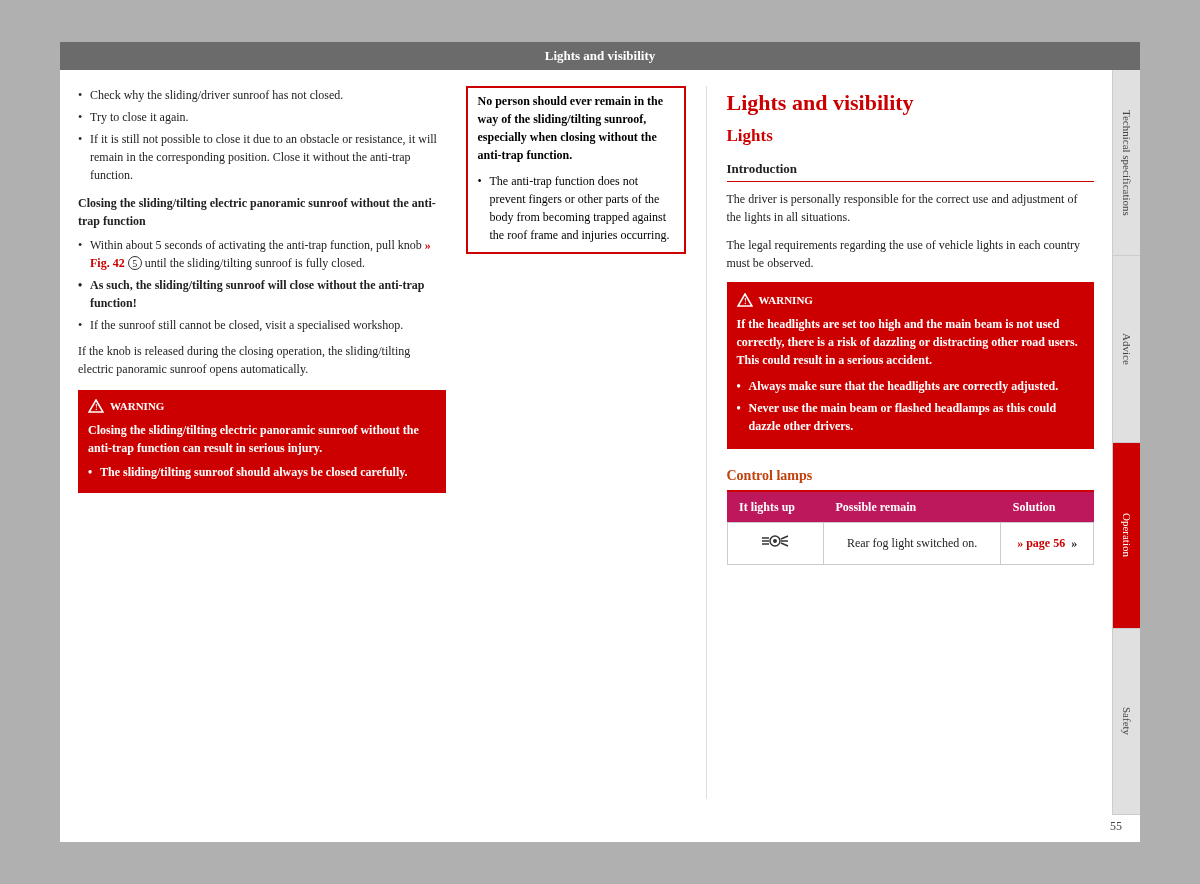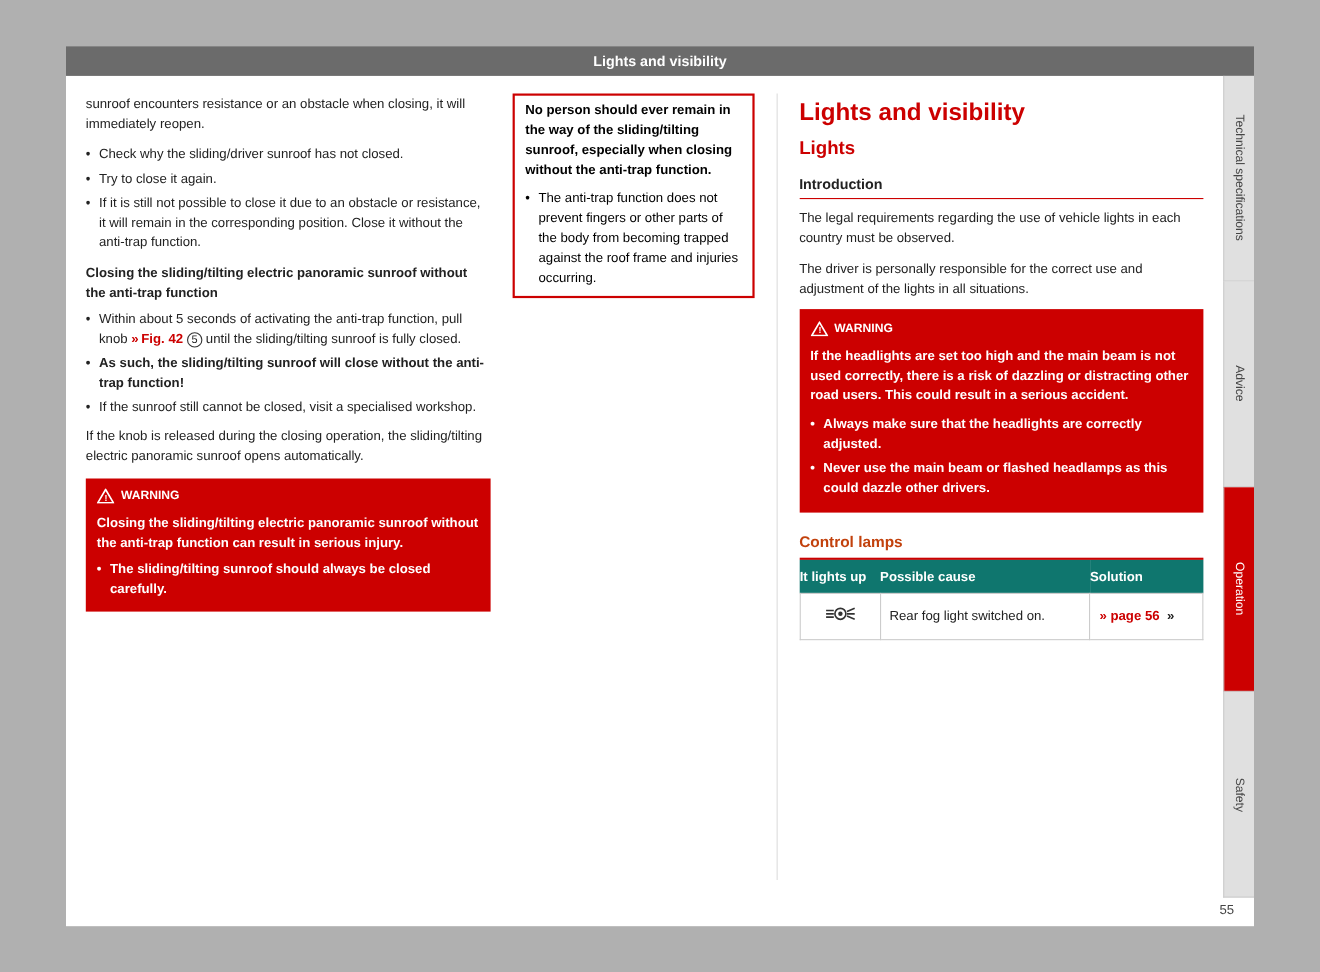--- a/index.html
+++ b/index.html
@@ -13,20 +13,21 @@
       min-height: 884px;
       width: 1200px;
     }
     .page-container {
       background: white;
       width: 1080px;
       min-height: 800px;
       position: relative;
       display: flex;
       flex-direction: column;
+      font-family: Liberation Serif, serif;
     }
     .page-header {
       background: #6b6b6b;
       color: white;
       text-align: center;
       padding: 6px 0;
       font-size: 13px;
       font-weight: bold;
     }
     .page-body {
@@ -142,30 +143,31 @@
       border-bottom: 2px solid #cc0000;
       padding-bottom: 4px;
       margin-bottom: 0;
     }
     .lamps-table {
       width: 100%;
       border-collapse: collapse;
       font-size: 12px;
     }
     .lamps-table th {
-      background: #0f766e;
-      color: white;
-      padding: 6px 0;
+      background: #be185d;
+      color: white;
+      padding: 6px 12px;
       text-align: left;
       font-weight: bold;
     }
     .lamps-table td {
       padding: 6px 8px;
       border: 1px solid #ccc;
       vertical-align: middle;
+      text-align: center;
     }
     .lamps-table tr:nth-child(even) td { background: #f5f5f5; }
 
     
     .info-box-red-border {
       border: 2px solid #cc0000;
       padding: 4px 10px;
       margin-bottom: 10px;
       font-size: 12px;
       line-height: 1.5;
@@ -187,23 +189,20 @@
 
   <div class="page-header">
     <span>Lights and visibility</span>
   </div>
 
   <div class="page-body">
 
     <div class="main-content">
 
       <div class="left-column">
-        <div class="text-block">
-          <span>sunroof encounters resistance or an obstacle when closing, it will immediately reopen.</span>
-        </div>
 
         <div class="bullet-item">
           <span>Check why the sliding/driver sunroof has not closed.</span>
         </div>
         <div class="bullet-item">
           <span>Try to close it again.</span>
         </div>
         <div class="bullet-item">
           <span>If it is still not possible to close it due to an obstacle or resistance, it will remain in the corresponding position. Close it without the anti-trap function.</span>
         </div>
@@ -260,24 +259,24 @@
         </div>
         <div class="section-subtitle">
           <span>Lights</span>
         </div>
 
         <div class="section-heading">
           <span>Introduction</span>
         </div>
 
         <div class="text-block">
+          <span>The driver is personally responsible for the correct use and adjustment of the lights in all situations.</span>
+        </div>
+        <div class="text-block">
           <span>The legal requirements regarding the use of vehicle lights in each country must be observed.</span>
-        </div>
-        <div class="text-block">
-          <span>The driver is personally responsible for the correct use and adjustment of the lights in all situations.</span>
         </div>
 
         <div class="warning-box-right" style="background:#cc0000; color:white; border:none; padding:10px;">
           <div class="warning-dark-header">
             <svg class="warning-icon" viewBox="0 0 16 14" fill="none" xmlns="http://www.w3.org/2000/svg">
               <path d="M8 1L15 13H1L8 1Z" stroke="white" stroke-width="1.5" fill="none"></path>
               <text x="7" y="11" font-size="8" fill="white" font-weight="bold">!</text>
             </svg>
             <span style="color:white;font-weight:bold;">WARNING</span>
           </div>
@@ -296,21 +295,21 @@
           <div class="control-lamps-title">
             <span>Control lamps</span>
           </div>
           <table class="lamps-table">
             <thead>
               <tr>
                 <th>
                   <span>It lights up</span>
                 </th>
                 <th>
-                  <span>Possible cause</span>
+                  <span>Possible remain</span>
                 </th>
                 <th>
                   <span>Solution</span>
                 </th>
               </tr>
             </thead>
             <tbody>
               <tr>
                 <td style="text-align:center;">
                   

